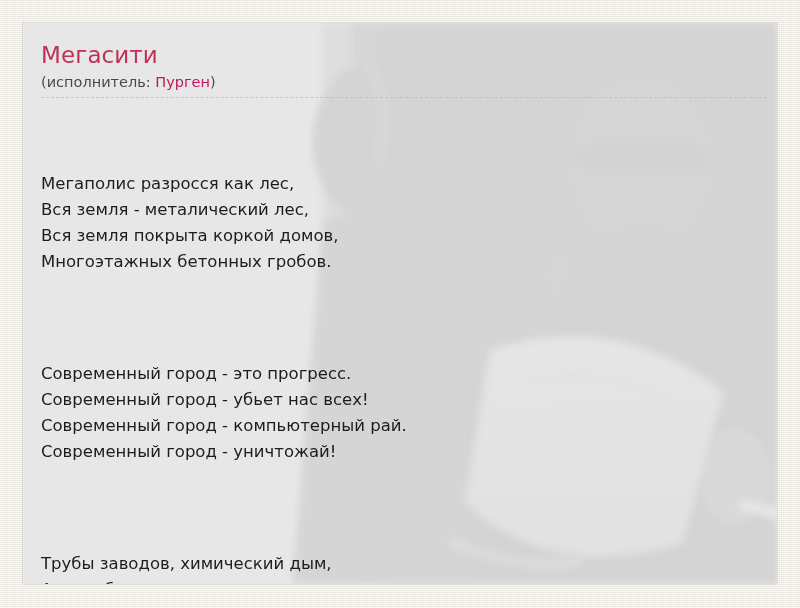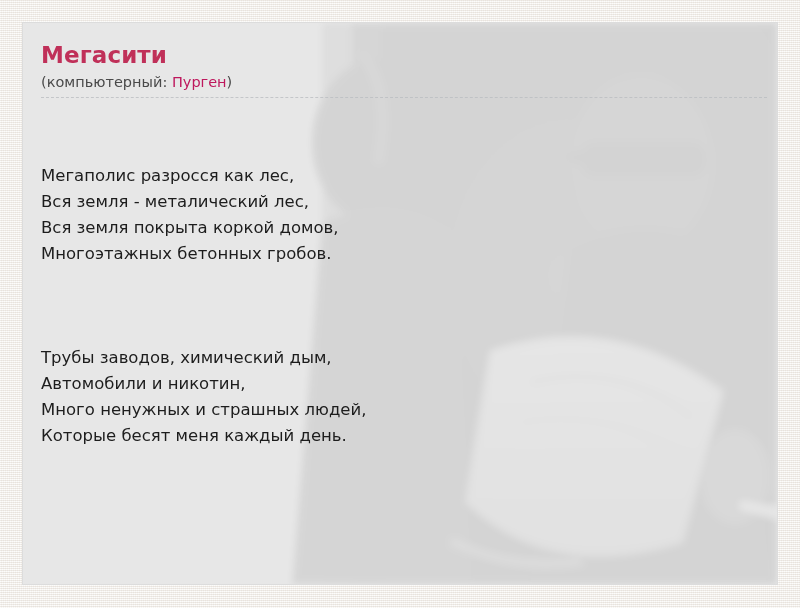--- a/index.html
+++ b/index.html
@@ -50,21 +50,21 @@
   #card-content {
     position: relative;
     z-index: 3;
     padding: 18px 20px 0 18px;
   }
 
   #song-title {
     color: #c03059;
     font-size: 23px;
     line-height: 28px;
-    font-weight: bold;
+    font-weight: normal;
     margin: 0;
     letter-spacing: 0.1px;
   }
 
   #artist-line {
     font-size: 14.5px;
     line-height: 20px;
     color: #4a4a4a;
     margin-top: 3px;
     white-space: nowrap;
@@ -85,21 +85,21 @@
 
   #lyrics-body {
     margin-top: 13px;
     font-size: 16.5px;
     line-height: 26px;
     color: #1d1d1d;
     white-space: pre-wrap;
   }
 
   .lyrics-stanza {
-    margin: 0 0 26px 0;
+    margin: 8px 0 26px 0;
     white-space: pre-line;
   }
   .lyrics-stanza:last-child { margin-bottom: 0; }
 </style>
 </head>
 <body>
 
 <div id="page-backdrop"></div>
 
 <div id="lyrics-card">
@@ -140,29 +140,33 @@
 
       <path d="M430 520 q60 30 130 20" stroke="#cfcfcf" stroke-width="6" fill="none" opacity="0.5"></path>
       <path d="M340 30 q30 40 16 110" stroke="#6a6a6a" stroke-width="7" fill="none" opacity="0.5"></path>
     </g>
   </svg>
 
   <div id="card-content">
 
     <h1 id="song-title">Мегасити</h1>
 
-    <div id="artist-line"><span>(компьютерный: </span><a href="#" id="artist-link">Пурген</a><span>)</span></div>
+    <div id="artist-line"><span>(исполнитель: </span><a href="#" id="artist-link">Пурген</a><span>)</span></div>
 
     <div id="title-divider"></div>
 
     <div id="lyrics-body">
       <p class="lyrics-stanza">Мегаполис разросся как лес,
 Вся земля - металический лес,
 Вся земля покрыта коркой домов,
 Многоэтажных бетонных гробов.</p>
+      <p class="lyrics-stanza">Современный город - это прогресс.
+Современный город - убьет нас всех!
+Современный город - компьютерный рай.
+Современный город - уничтожай!</p>
       <p class="lyrics-stanza">Трубы заводов, химический дым,
 Автомобили и никотин,
 Много ненужных и страшных людей,
 Которые бесят меня каждый день.</p>
       
     </div>
 
   </div>
 </div>
 

